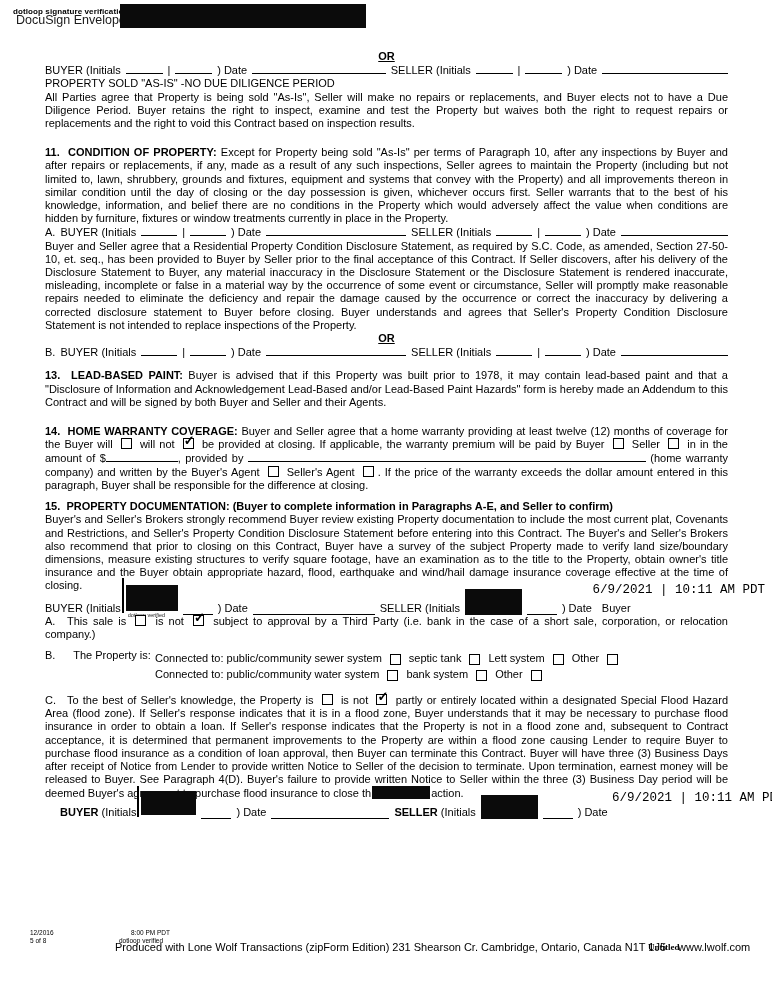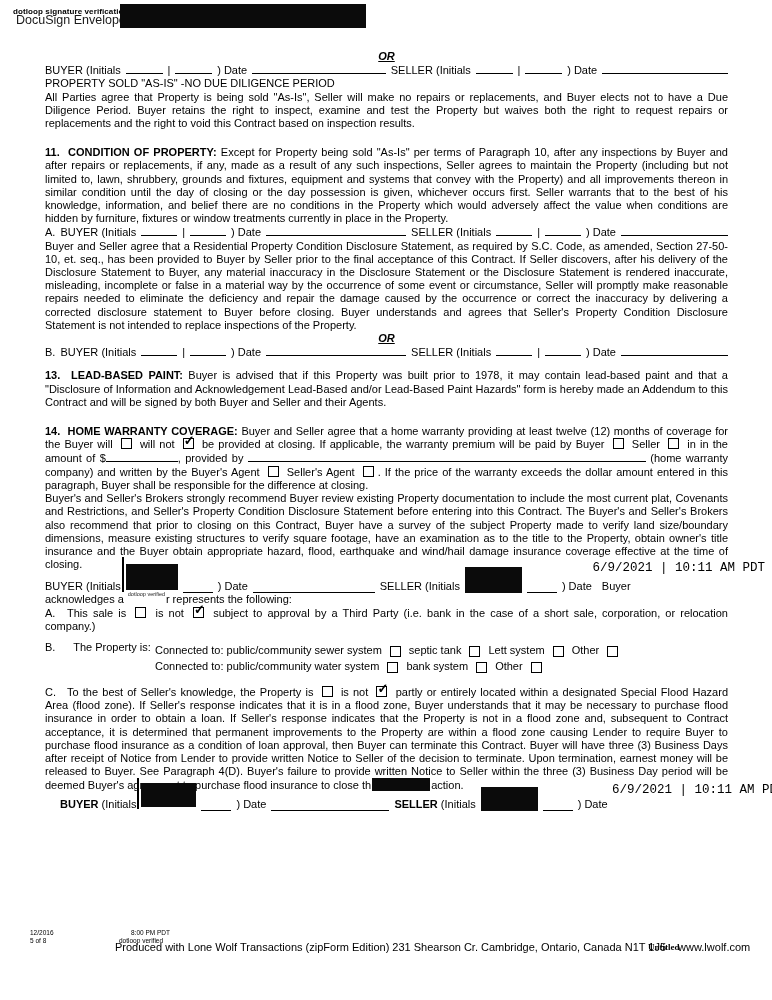--- a/index.html
+++ b/index.html
@@ -11,21 +11,21 @@
   }
   
   .verify-label { position:absolute; left:13px; top:5px; font-size:8px; font-weight:bold; letter-spacing:.1px; }
   .envelope-label { position:absolute; left:16px; top:14px; font-size:12.5px; color:#1a1a1a; }
   .redaction { background:#0b0b0b; display:inline-block; }
   .header-redaction { position:absolute; left:120px; top:4px; width:246px; height:24px; }
   
   .docbody { position:absolute; left:45px; top:50px; width:683px; }
   p.just { text-align:justify; }
   .bold { font-weight:bold; }
-  .or { text-align:center; font-weight:bold; text-decoration:underline;font-style:italic; }
+  .or { text-align:center; font-weight:bold; text-decoration:underline; }
   
   .bl { display:inline-block; border-bottom:1px solid #000; height:11px; vertical-align:baseline; }
   .cb { display:inline-block; width:11px; height:11px; border:1.2px solid #000; position:relative;
         vertical-align:-1px; margin:0 4px; background:#fff; }
   .cb .mark { position:absolute; left:0px; top:-5px; font-size:13px; font-weight:bold; line-height:13px; }
   
   .sigrow { display:flex; align-items:baseline; white-space:nowrap; column-gap:5px; }
   .sigrow .grow { flex:1; }
   .sig-exec { position:relative; display:flex; align-items:flex-end; white-space:nowrap; column-gap:5px; margin-top:6px; height:16px; }
   .sig-exec > span:not(.bl):not(.redact-wrap):not(.init-redact):not(.ts) { line-height:13px; }
@@ -145,41 +145,41 @@
       <span class="cb"></span>
       <span>in</span>
       <span>in the amount of $</span><span class="bl" style="width:72px"></span><span>, provided by</span>
       <span class="bl" style="width:398px"></span>
       <span>(home warranty company) and written by the Buyer's Agent</span>
       <span class="cb"></span>
       <span>Seller's Agent</span>
       <span class="cb"></span><span>. If the price of the warranty exceeds the dollar amount entered in this paragraph, Buyer shall be responsible for the difference at closing.</span>
     </p>
 
+    <div class="bold gap8">15.&nbsp; PROPERTY DOCUMENTATION: (Buyer to complete information in Paragraphs A-E, and Seller to confirm)</div>
     <p class="just">Buyer's and Seller's Brokers strongly recommend Buyer review existing Property documentation to include the most current plat, Covenants and Restrictions, and Seller's Property Condition Disclosure Statement before entering into this Contract. The Buyer's and Seller's Brokers also recommend that prior to closing on this Contract, Buyer have a survey of the subject Property made to verify land size/boundary dimensions, measure existing structures to verify square footage, have an examination as to the title to the Property, obtain owner's title insurance and the Buyer obtain appropriate hazard, flood, earthquake and wind/hail damage insurance coverage effective at the time of closing.</p>
 
     <div class="sig-exec">
       <span class="ts ts1">6/9/2021 | 10:11 AM PDT</span>
       <span><span>BUYER</span> <span>(Initials</span></span>
       <span class="redact-wrap">
         <span class="init-redact"><span class="caret-line"></span></span>
         <span class="stamp">dotloop verified</span>
       </span>
       <span class="bl" style="width:30px"></span>
       <span>) Date</span>
       <span class="bl" style="width:122px"></span>
       <span><span>SELLER</span> <span>(Initials</span></span>
       <span class="init-redact" style="width:57px"></span>
       <span class="bl" style="width:30px"></span>
       <span>) Date</span>
       <span class="bl grow"></span>
       <span>Buyer</span>
     </div>
 
-    <div><span>acknowledges a</span><span class="ack-spacer"></span><span>r represents the following:</span></div>
 
     <p class="just">
       <span class="item-prefix">A.</span><span>This sale is</span>
       <span class="cb"></span>
       <span>is not</span>
       <span class="cb"><span class="mark">✓</span></span>
       <span>subject to approval by a Third Party (i.e. bank in the case of a short sale, corporation, or relocation company.)</span>
     </p>
 
     <div class="item-b gap8">

